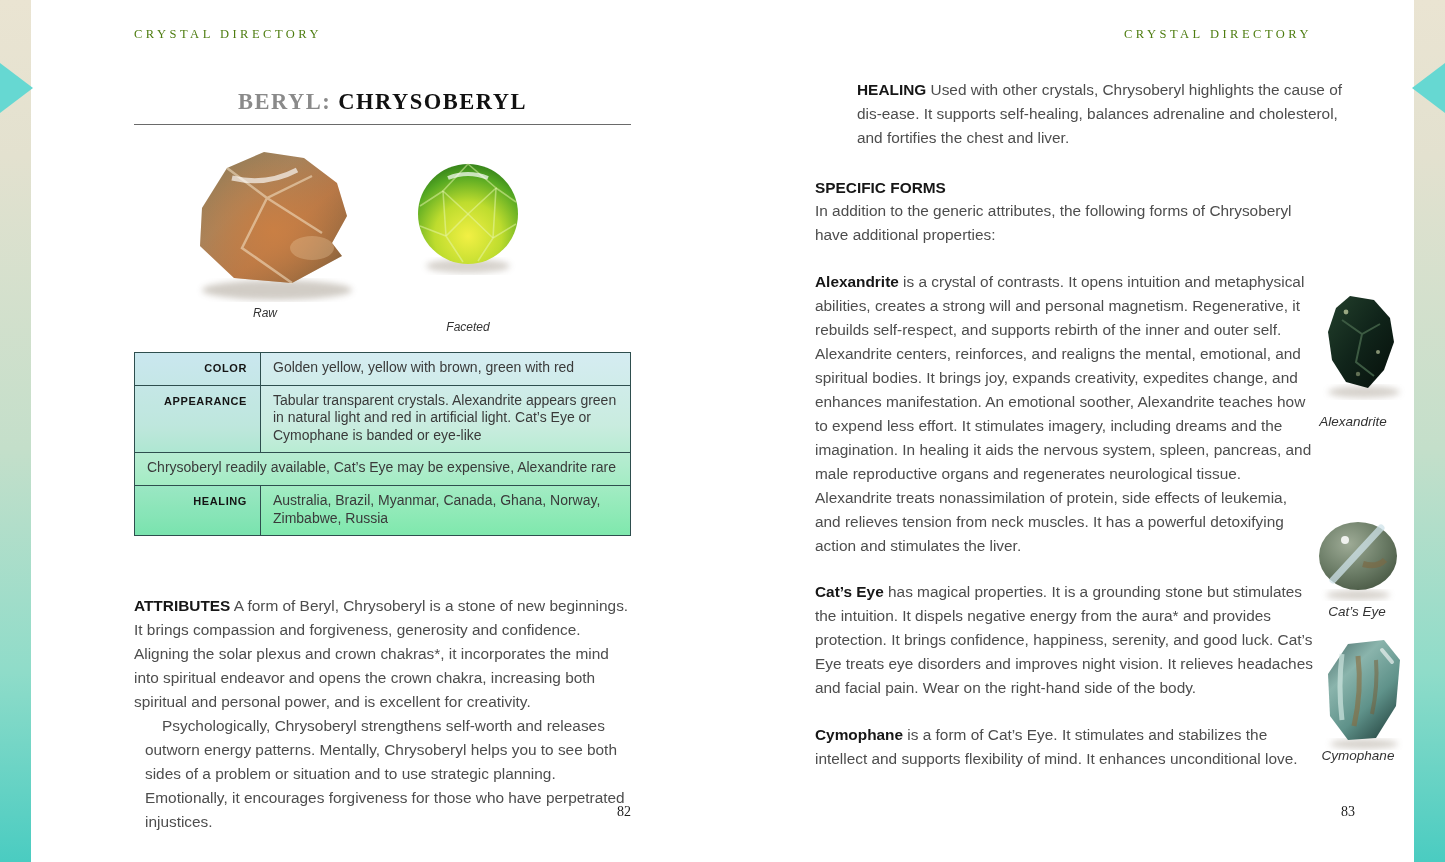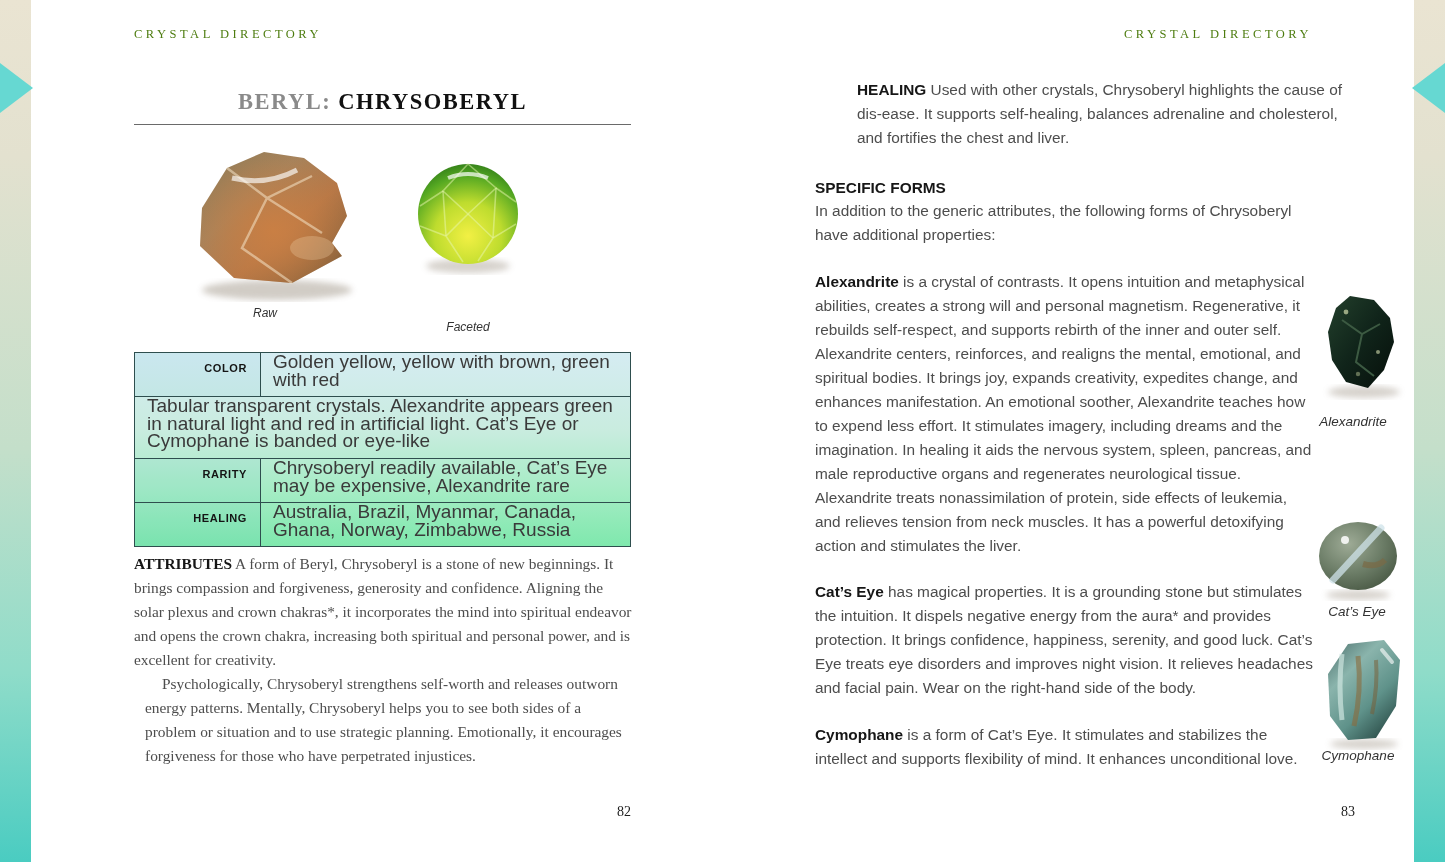--- a/index.html
+++ b/index.html
@@ -33,21 +33,21 @@
 
   .spec-table { position:absolute; left:134px; top:352px; width:497px;
     border:1px solid #2e4e4e;
     background:linear-gradient(180deg,#d5ecf2 0%,#c9ecdf 40%,#a4ecc4 72%,#7fe8ad 100%);
     color:#3a3a3a; }
   .spec-row { display:flex; }
   .spec-row + .spec-row { border-top:1px solid #2e4e4e; }
   .spec-label { width:126px; border-right:1px solid #2e4e4e; text-align:right;
     padding:9px 13px 7px 6px; font-size:11px; font-weight:700; letter-spacing:0.6px;
     color:#141414; background:rgba(60,170,200,0.07); }
-  .spec-value { flex:1; padding:0 12px 8px 12px; font-size:19px; line-height:17.6px; }
+  .spec-value { flex:1; padding:6px 12px 8px 12px; font-size:14px; line-height:17.6px; }
 
   .body-copy { position:absolute; font-size:15.4px; line-height:24px; color:#4d4d4d; }
   .body-copy b, .lead { font-weight:700; color:#161616; }
   .indent { text-indent:17px;margin-left:11px; }
 
   .page-num { position:absolute; top:804px; width:497px; text-align:right;
     font-family:"Liberation Serif", serif; font-size:14px; color:#1d1d1d; }
 
   .subhead { font-weight:700; color:#161616; font-size:15.4px; }
 
@@ -113,33 +113,33 @@
   <path d="M40,22 Q60,14 80,22" stroke="#ffffff" stroke-opacity="0.7" stroke-width="4" fill="none"></path>
 </svg>
 <div class="caption" style="left:418px; top:320px; width:100px;">Faceted</div>
 
 <div class="spec-table">
   <div class="spec-row">
     <div class="spec-label">COLOR</div>
     <div class="spec-value">Golden yellow, yellow with brown, green with red</div>
   </div>
   <div class="spec-row">
+    <div class="spec-label">APPEARANCE</div>
     <div class="spec-value">Tabular transparent crystals. Alexandrite appears green in natural light and red in artificial light. Cat’s Eye or Cymophane is banded or eye-like</div>
   </div>
   <div class="spec-row">
-    <div class="spec-label">RARITY</div>
     <div class="spec-value">Chrysoberyl readily available, Cat’s Eye may be expensive, Alexandrite rare</div>
   </div>
   <div class="spec-row">
     <div class="spec-label">HEALING</div>
     <div class="spec-value">Australia, Brazil, Myanmar, Canada, Ghana, Norway, Zimbabwe, Russia</div>
   </div>
 </div>
 
-<div class="body-copy" style="left:134px; top:552px; width:500px;font-family:Liberation Serif, serif;">
+<div class="body-copy" style="left:134px; top:594px; width:500px;">
   <span class="lead">ATTRIBUTES</span><span> A form of Beryl, Chrysoberyl is a stone of new beginnings. It brings compassion and forgiveness, generosity and confidence. Aligning the solar plexus and crown chakras*, it incorporates the mind into spiritual endeavor and opens the crown chakra, increasing both spiritual and personal power, and is excellent for creativity.</span>
   <div class="indent">Psychologically, Chrysoberyl strengthens self-worth and releases outworn energy patterns. Mentally, Chrysoberyl helps you to see both sides of a problem or situation and to use strategic planning. Emotionally, it encourages forgiveness for those who have perpetrated injustices.</div>
 </div>
 
 <div class="page-num" style="left:134px;">82</div>
 
 <div class="running-head rgt">CRYSTAL DIRECTORY</div>
 
 <div class="body-copy" style="left:857px; top:78px; width:500px;">
   <span class="lead">HEALING</span><span> Used with other crystals, Chrysoberyl highlights the cause of dis-ease. It supports self-healing, balances adrenaline and cholesterol, and fortifies the chest and liver.</span>

